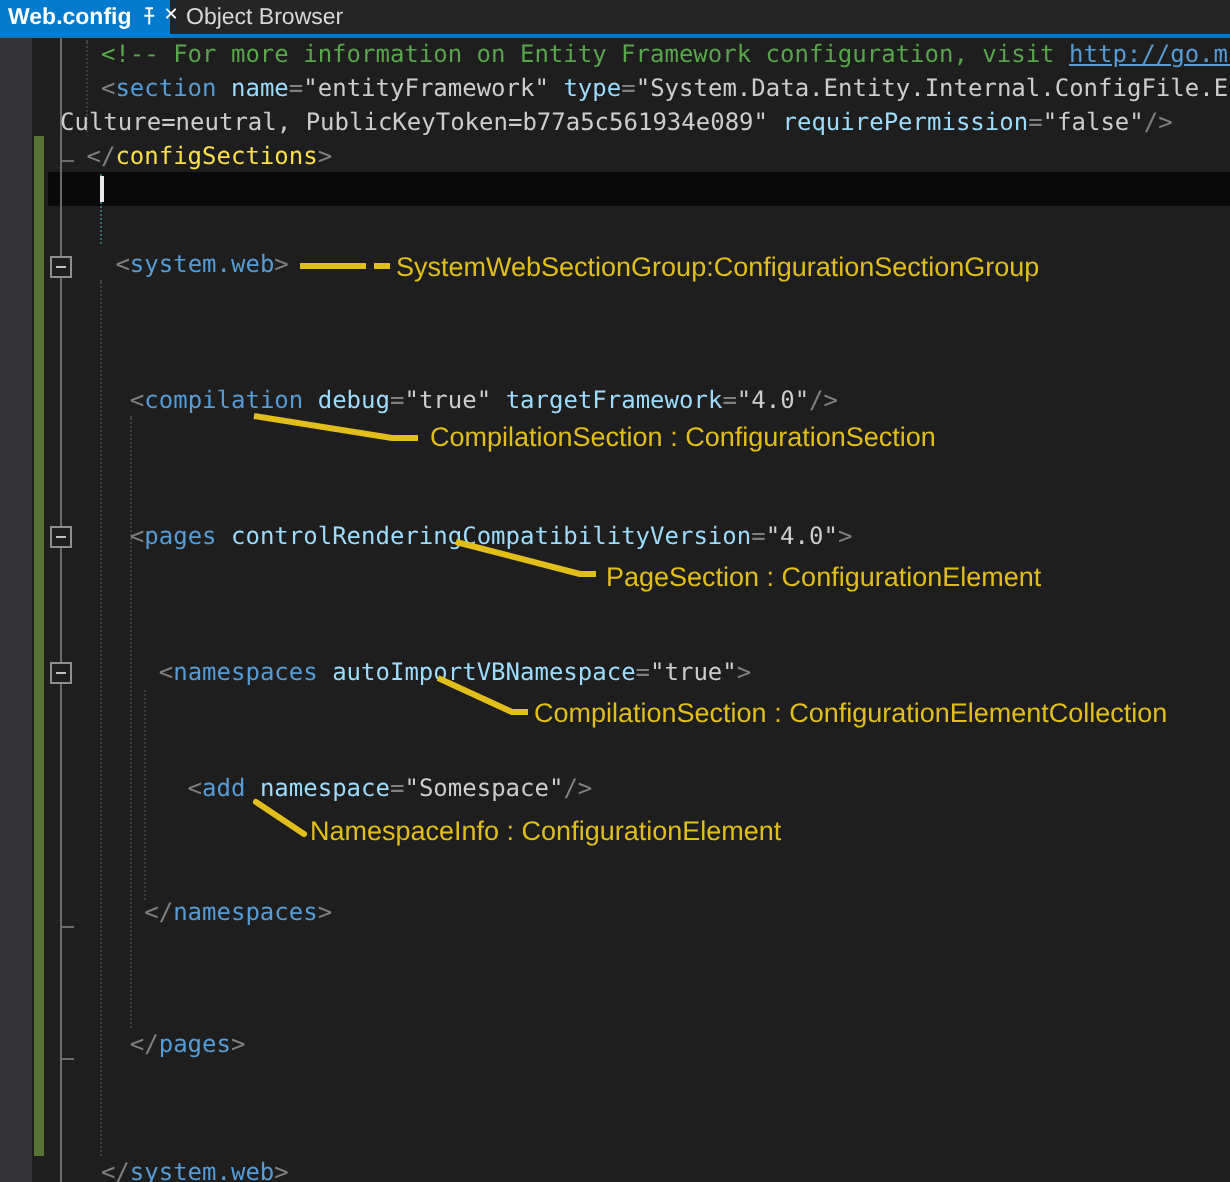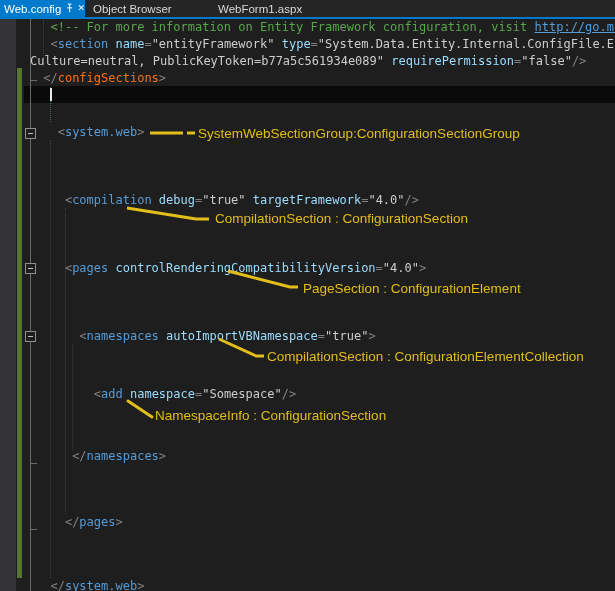--- a/index.html
+++ b/index.html
@@ -4,21 +4,21 @@
 <title>Web.config</title>
 <style>
   html,body{margin:0;padding:0;}
   body{width:615px;height:591px;background:#1E1E1E;overflow:hidden;position:relative;
        font-family:"DejaVu Sans Mono",monospace;}
   
   .tabbar{position:absolute;left:0;top:0;width:615px;height:17px;background:#252526;z-index:10;}
   .tab{position:absolute;top:0;height:17px;display:flex;align-items:center;
        font-family:"Liberation Sans",sans-serif;font-size:11.5px;color:#D8D8D8;cursor:default;}
   .tab .lbl{white-space:nowrap;}
-  .tab.active{background:#007ACC;color:#FFFFFF;}
+  .tab.active{background:#007ACC;color:#FFFFFF;font-weight:bold;}
   .tab-accent{position:absolute;left:0;top:17px;width:615px;height:2px;background:#007ACC;z-index:10;}
   .tabicon{display:inline-flex;align-items:center;justify-content:center;width:13px;height:13px;margin-left:3px;}
   .tabicon svg{display:block;}
   .close-glyph{font-size:9px;line-height:9px;color:#FFFFFF;font-family:"DejaVu Sans",sans-serif;}
   
   .indicator-margin{position:absolute;left:0;top:19px;width:16px;height:572px;background:#333337;z-index:1;}
   .change-bar{position:absolute;left:17px;width:5px;z-index:2;}
   .fold-vline{position:absolute;width:1px;background:#6A6A6A;z-index:3;}
   .fold-tick{position:absolute;height:1px;width:7px;background:#6A6A6A;z-index:3;}
   .fold-box{position:absolute;left:25px;width:9px;height:9px;border:1px solid #8F8F8F;
@@ -48,23 +48,20 @@
         <path d="M9 1 L9 7 M5 7 L13 7 M9 7 L9 14 M6 1 L12 1" stroke="#FFFFFF" stroke-width="1.6" fill="none"></path>
       </svg>
     </span>
     <span class="tabicon">
         <span class="close-glyph">✕</span>
       </span>
   </div>
   <div class="tab" style="left:89px;width:110px;padding-left:4px;">
     <span class="lbl">Object Browser</span>
   </div>
-  <div class="tab" style="left:210px;width:95px;padding-left:8px;">
-    <span class="lbl">WebForm1.aspx</span>
-  </div>
 </div>
 <div class="tab-accent" style="background: rgb(0, 122, 204);"></div>
 
 <div class="indicator-margin"></div>
 <div class="change-bar" style="top: 68px; height: 510px; background: rgb(88, 116, 50);"></div>
 
 <div class="current-line"></div>
 
 <div class="fold-vline" style="left:30px;top:19px;height:572px;"></div>
 <div class="fold-tick" style="left:30px;top:80px;"></div>
@@ -77,21 +74,21 @@
 <div class="guide" style="left:43px;top:20px;height:46px;"></div>
 <div class="guide hl" style="left:50px;top:87px;height:35px;"></div>
 <div class="guide" style="left:50px;top:140px;height:438px;"></div>
 <div class="guide" style="left:65px;top:208px;height:306px;"></div>
 <div class="guide" style="left:72px;top:345px;height:105px;"></div>
 
 <div id="code-lines">
     <div class="code-line" style="top: 19px;"><span style="color: rgb(200, 200, 200);">  </span><span style="color: rgb(87, 166, 74);">&lt;!-- For more information on Entity Framework configuration, visit </span><span class="tok-link" style="color: rgb(86, 156, 214);">http://go.mi</span></div>
     <div class="code-line" style="top: 36px;"><span style="color: rgb(200, 200, 200);">  </span><span style="color: rgb(128, 128, 128);">&lt;</span><span style="color: rgb(86, 156, 214);">section</span><span style="color: rgb(200, 200, 200);"> </span><span style="color: rgb(156, 220, 254);">name</span><span style="color: rgb(128, 128, 128);">=</span><span style="color: rgb(205, 205, 205);">"entityFramework"</span><span style="color: rgb(200, 200, 200);"> </span><span style="color: rgb(156, 220, 254);">type</span><span style="color: rgb(128, 128, 128);">=</span><span style="color: rgb(205, 205, 205);">"System.Data.Entity.Internal.ConfigFile.En</span></div>
     <div class="code-line" style="top: 53px; left: 30px;"><span style="color: rgb(205, 205, 205);">Culture=neutral, PublicKeyToken=b77a5c561934e089"</span><span style="color: rgb(200, 200, 200);"> </span><span style="color: rgb(156, 220, 254);">requirePermission</span><span style="color: rgb(128, 128, 128);">=</span><span style="color: rgb(205, 205, 205);">"false"</span><span style="color: rgb(128, 128, 128);">/&gt;</span></div>
-    <div class="code-line" style="top: 70px;"><span style="color: rgb(200, 200, 200);"> </span><span style="color: rgb(128, 128, 128);">&lt;/</span><span style="color: #f97316; margin-top: 12px;">configSections</span><span style="color: rgb(128, 128, 128);">&gt;</span></div>
+    <div class="code-line" style="top: 70px;"><span style="color: rgb(200, 200, 200);"> </span><span style="color: rgb(128, 128, 128);">&lt;/</span><span style="color: #fde047; margin-top: 12px;">configSections</span><span style="color: rgb(128, 128, 128);">&gt;</span></div>
     <div class="code-line" style="top: 124px;"><span style="color: rgb(200, 200, 200);">   </span><span style="color: rgb(128, 128, 128);">&lt;</span><span style="color: rgb(86, 156, 214);">system.web</span><span style="color: rgb(128, 128, 128);">&gt;</span></div>
     <div class="code-line" style="top: 192px;"><span style="color: rgb(200, 200, 200);">    </span><span style="color: rgb(128, 128, 128);">&lt;</span><span style="color: rgb(86, 156, 214);">compilation</span><span style="color: rgb(200, 200, 200);"> </span><span style="color: rgb(156, 220, 254);">debug</span><span style="color: rgb(128, 128, 128);">=</span><span style="color: rgb(205, 205, 205);">"true"</span><span style="color: rgb(200, 200, 200);"> </span><span style="color: rgb(156, 220, 254);">targetFramework</span><span style="color: rgb(128, 128, 128);">=</span><span style="color: rgb(205, 205, 205);">"4.0"</span><span style="color: rgb(128, 128, 128);">/&gt;</span></div>
     <div class="code-line" style="top: 260px;"><span style="color: rgb(200, 200, 200);">    </span><span style="color: rgb(128, 128, 128);">&lt;</span><span style="color: rgb(86, 156, 214);">pages</span><span style="color: rgb(200, 200, 200);"> </span><span style="color: rgb(156, 220, 254);">controlRenderingCompatibilityVersion</span><span style="color: rgb(128, 128, 128);">=</span><span style="color: rgb(205, 205, 205);">"4.0"</span><span style="color: rgb(128, 128, 128);">&gt;</span></div>
     <div class="code-line" style="top: 328px;"><span style="color: rgb(200, 200, 200);">      </span><span style="color: rgb(128, 128, 128);">&lt;</span><span style="color: rgb(86, 156, 214);">namespaces</span><span style="color: rgb(200, 200, 200);"> </span><span style="color: rgb(156, 220, 254);">autoImportVBNamespace</span><span style="color: rgb(128, 128, 128);">=</span><span style="color: rgb(205, 205, 205);">"true"</span><span style="color: rgb(128, 128, 128);">&gt;</span></div>
     <div class="code-line" style="top: 386px;"><span style="color: rgb(200, 200, 200);">        </span><span style="color: rgb(128, 128, 128);">&lt;</span><span style="color: rgb(86, 156, 214);">add</span><span style="color: rgb(200, 200, 200);"> </span><span style="color: rgb(156, 220, 254);">namespace</span><span style="color: rgb(128, 128, 128);">=</span><span style="color: rgb(205, 205, 205);">"Somespace"</span><span style="color: rgb(128, 128, 128);">/&gt;</span></div>
     <div class="code-line" style="top: 448px;"><span style="color: rgb(200, 200, 200);">     </span><span style="color: rgb(128, 128, 128);">&lt;/</span><span style="color: rgb(86, 156, 214);">namespaces</span><span style="color: rgb(128, 128, 128);">&gt;</span></div>
     <div class="code-line" style="top: 514px;"><span style="color: rgb(200, 200, 200);">    </span><span style="color: rgb(128, 128, 128);">&lt;/</span><span style="color: rgb(86, 156, 214);">pages</span><span style="color: rgb(128, 128, 128);">&gt;</span></div>
     <div class="code-line" style="top: 578px;"><span style="color: rgb(200, 200, 200);">  </span><span style="color: rgb(128, 128, 128);">&lt;/</span><span style="color: rgb(86, 156, 214);">system.web</span><span style="color: rgb(128, 128, 128);">&gt;</span></div>
   </div>
 
@@ -113,14 +110,14 @@
   <g>
     <path class="arrow" d="M128 401 L152 417" fill="none" stroke-width="3" stroke-linecap="round" stroke="#E2BE1A"></path>
   </g>
 </svg>
 
 <div id="annotations">
     <div class="annotation" style="left: 198px; top: 126px; color: rgb(226, 190, 26);">SystemWebSectionGroup:ConfigurationSectionGroup</div>
     <div class="annotation" style="left: 215px; top: 211px; color: rgb(226, 190, 26);">CompilationSection : ConfigurationSection</div>
     <div class="annotation" style="left: 303px; top: 281px; color: rgb(226, 190, 26);">PageSection : ConfigurationElement</div>
     <div class="annotation" style="left: 267px; top: 349px; color: rgb(226, 190, 26);">CompilationSection : ConfigurationElementCollection</div>
-    <div class="annotation" style="left: 155px; top: 408px; color: rgb(226, 190, 26);">NamespaceInfo : ConfigurationSection</div>
+    <div class="annotation" style="left: 155px; top: 408px; color: rgb(226, 190, 26);">NamespaceInfo : ConfigurationElement</div>
   </div>
 
 </body></html>

